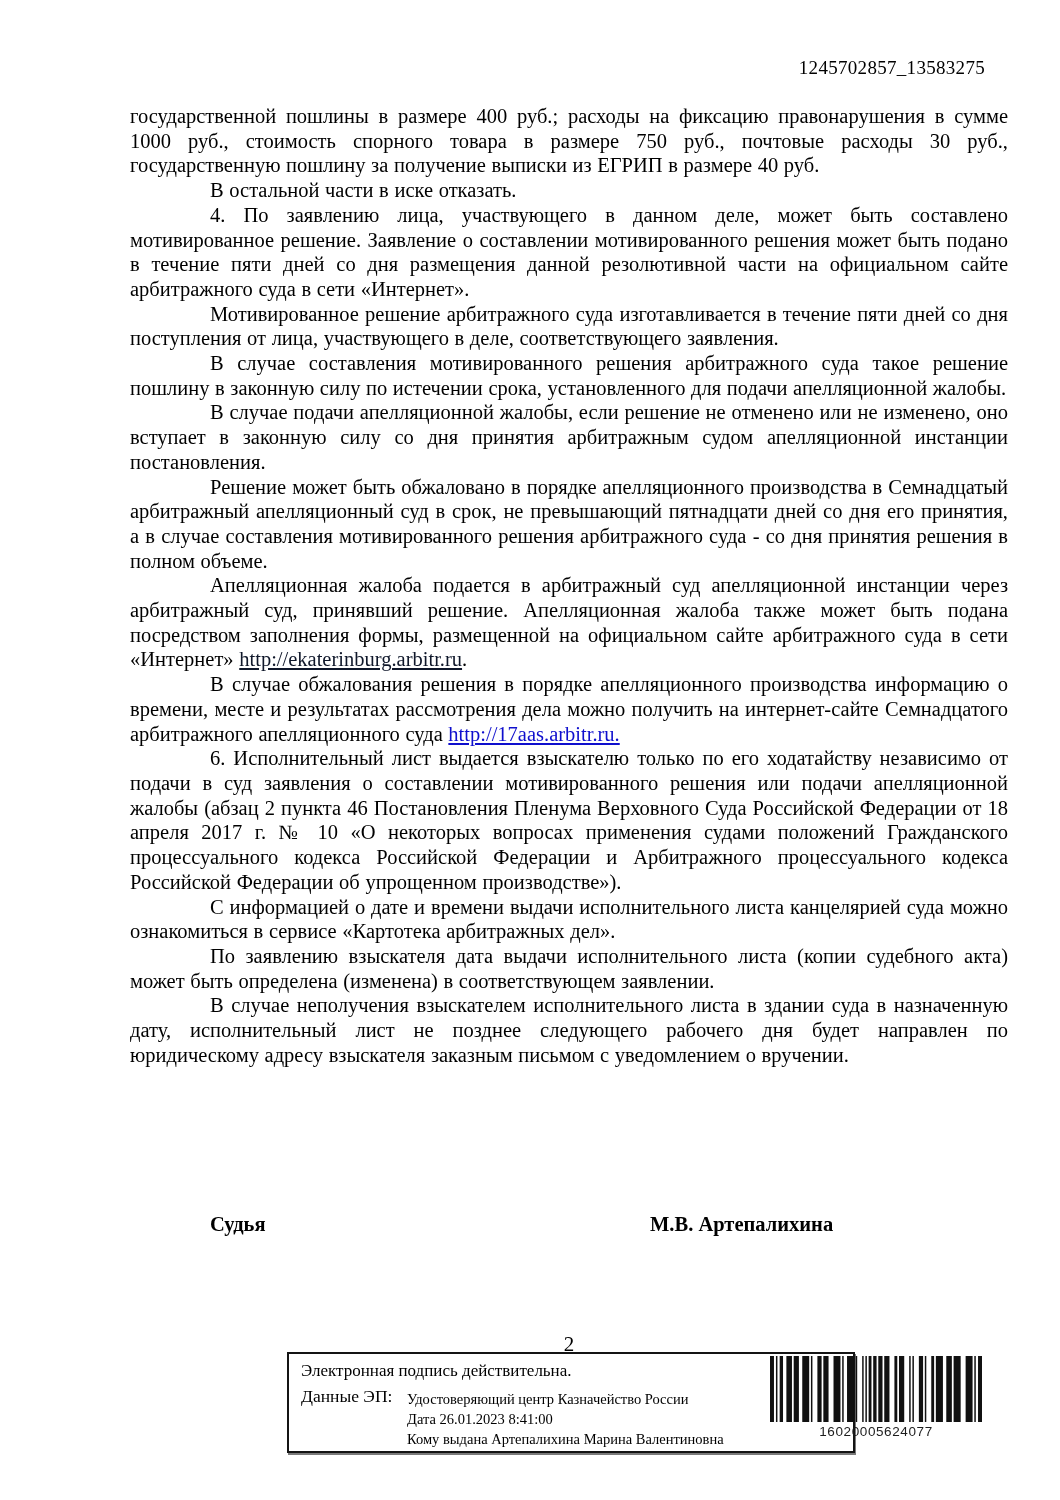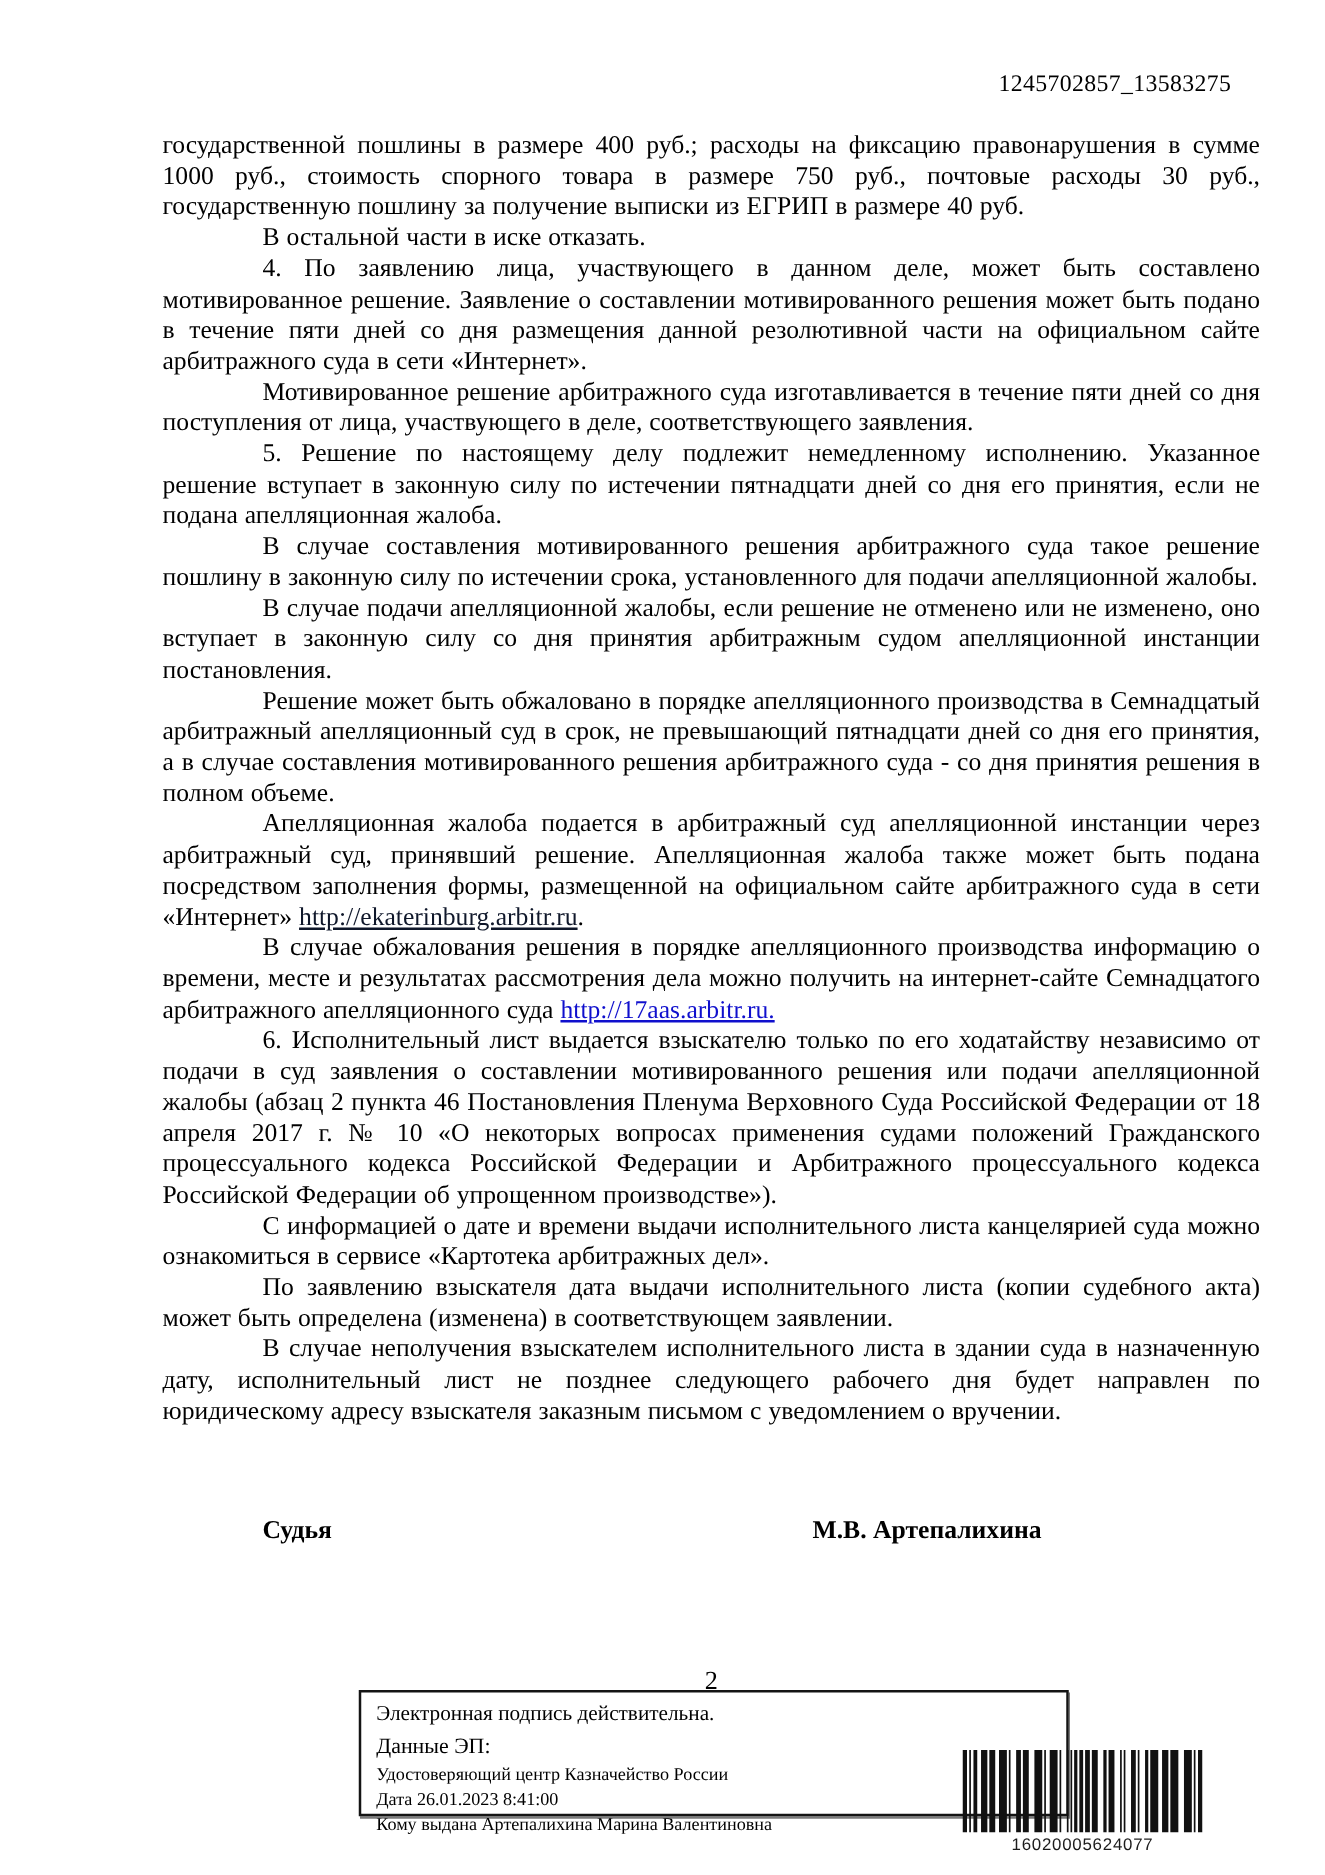--- a/index.html
+++ b/index.html
@@ -29,45 +29,44 @@
   .page-num {
     position:absolute; left:130px; top:1332px; width:878px;
     text-align:center; font-size:21px; z-index:2;
   }
   .stamp {
     position:absolute; left:287px; top:1352px; width:568px; height:101px;
     border:2px solid #141414; box-shadow:1px 2px 0 #7a7a7a;
     background:#fff; box-sizing:border-box; z-index:1;
   }
   .stamp-line1 { margin:7px 0 0 12px; font-size:17px; }
-  .stamp-row { display:flex; margin:5px 0 0 12px;flex-direction:column; }
+  .stamp-row { display:flex; margin:5px 0 0 12px; }
   .stamp-label { font-size:17.5px; width:106px; flex:none; }
   .stamp-details { font-size:14.5px; line-height:20px; padding-top:3px; }
   .stamp-detail { white-space:nowrap; }
-  .barcode { position:absolute; left:770px; top:1400px; width:192px; height:86px; z-index:3; }
+  .barcode { position:absolute; left:770px; top:1356px; width:212px; height:86px; z-index:3; }
   .barcode-bars { width:100%; height:66px; }
   .barcode-bars svg rect { fill:#111; }
   .barcode-number {
     text-align:center; font-family:"Liberation Sans", sans-serif;
     font-size:13.5px; letter-spacing:0.6px; margin-top:2px; color:#1c1c1c;
   }
 </style>
 </head>
 <body>
 
 <div class="page">
 
   <div class="doc-id">1245702857_13583275</div>
 
   <div class="body-col">
     <p class="para">государственной пошлины в размере 400 руб.; расходы на фиксацию правонарушения в сумме 1000 руб., стоимость спорного товара в размере 750  руб., почтовые расходы 30 руб., государственную пошлину за получение выписки из ЕГРИП в размере 40 руб.</p>
     <p class="para ind">В остальной части в иске отказать.</p>
     <p class="para ind">4. По заявлению лица, участвующего в данном деле, может быть составлено мотивированное решение. Заявление о составлении мотивированного решения может быть подано в течение пяти дней со дня размещения данной резолютивной части на официальном сайте арбитражного суда в сети «Интернет».</p>
     <p class="para ind">Мотивированное решение арбитражного суда изготавливается в течение пяти дней со дня поступления от лица, участвующего в деле, соответствующего заявления.</p>
-    <p class="para ind">5. Решение по настоящему делу подлежит немедленному исполнению. Указанное решение вступает в законную силу по истечении пятнадцати дней со дня его принятия, если не подана апелляционная жалоба.</p>
     <p class="para ind">В случае составления мотивированного решения арбитражного суда такое решение пошлину в законную силу по истечении срока, установленного для подачи апелляционной жалобы.</p>
     <p class="para ind">В случае подачи апелляционной жалобы, если решение не отменено или не изменено, оно вступает в законную силу со дня принятия арбитражным судом апелляционной инстанции постановления.</p>
     <p class="para ind">Решение может быть обжаловано в порядке апелляционного производства в Семнадцатый арбитражный апелляционный суд в срок, не превышающий пятнадцати дней со дня его принятия, а в случае составления мотивированного решения арбитражного суда - со дня принятия решения в полном объеме.</p>
     <p class="para ind"><span>Апелляционная жалоба подается в арбитражный суд апелляционной инстанции через арбитражный суд, принявший решение. Апелляционная жалоба также может быть подана посредством заполнения формы, размещенной на официальном сайте арбитражного суда в сети «Интернет» </span><a class="doc-link dark">http://ekaterinburg.arbitr.ru</a><span>.</span></p>
     <p class="para ind"><span>В случае обжалования решения в порядке апелляционного производства информацию о времени, месте и результатах рассмотрения дела можно получить на интернет-сайте Семнадцатого арбитражного апелляционного суда </span><a class="doc-link blue">http://17aas.arbitr.ru.</a><span></span></p>
     <p class="para ind">6. Исполнительный лист выдается взыскателю только по его ходатайству независимо от подачи в суд заявления о составлении мотивированного решения или подачи апелляционной жалобы (абзац 2 пункта 46 Постановления Пленума Верховного Суда Российской Федерации от 18 апреля 2017 г. № 10 «О некоторых вопросах применения судами положений Гражданского процессуального кодекса Российской Федерации и Арбитражного процессуального кодекса Российской Федерации об упрощенном производстве»).</p>
     <p class="para ind">С информацией о дате и времени выдачи исполнительного листа канцелярией суда можно ознакомиться в сервисе «Картотека арбитражных дел».</p>
     <p class="para ind">По заявлению взыскателя дата выдачи исполнительного листа (копии судебного акта) может быть определена (изменена) в соответствующем заявлении.</p>
     <p class="para ind">В случае неполучения  взыскателем исполнительного листа в здании суда в назначенную дату, исполнительный лист не позднее следующего рабочего дня будет направлен по юридическому адресу взыскателя заказным письмом с уведомлением о вручении.</p>
   </div>

